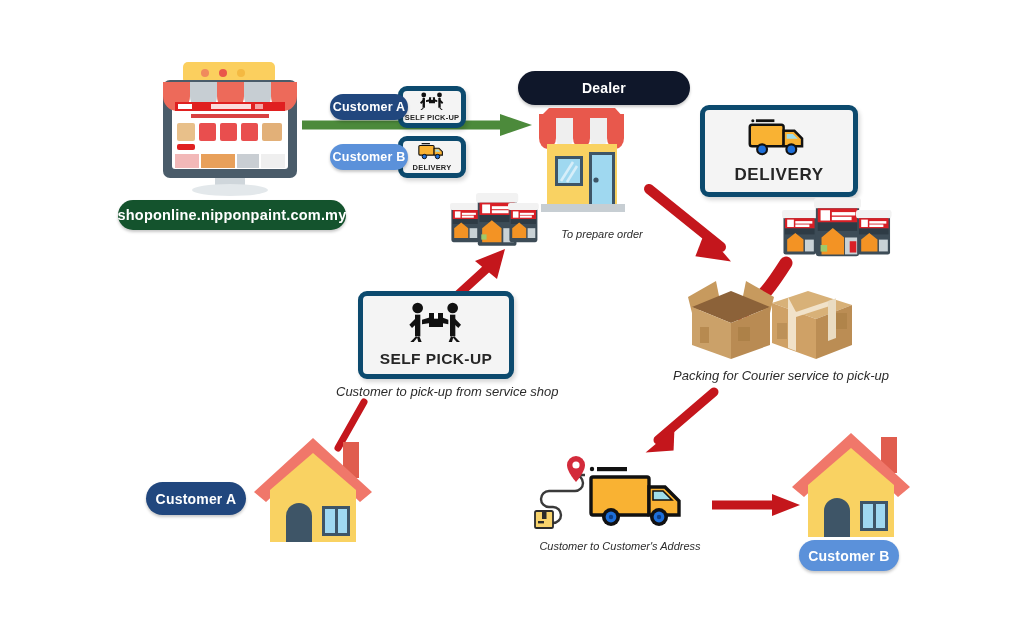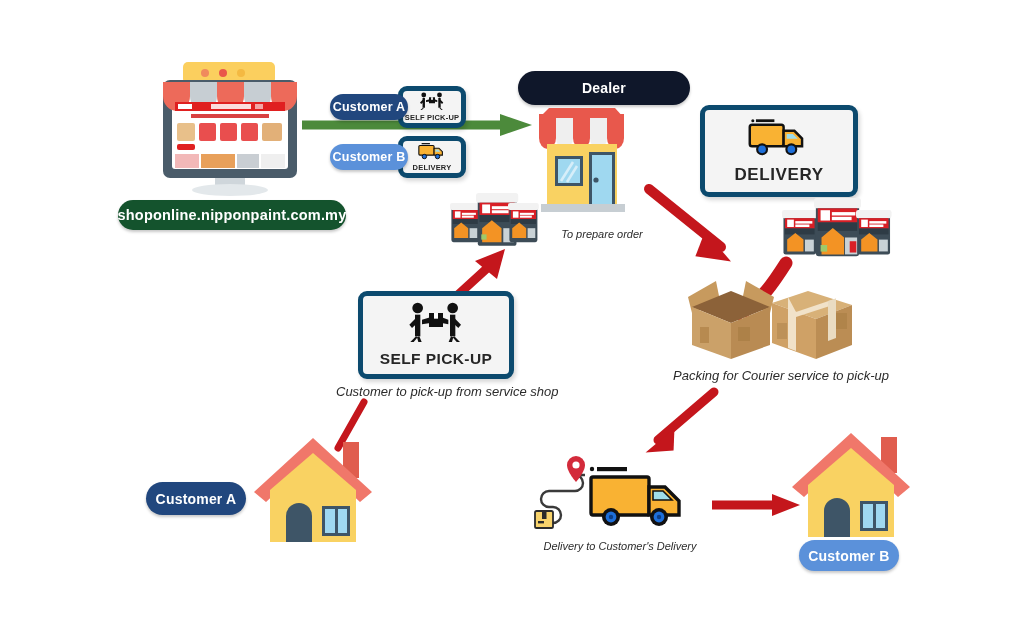--- a/index.html
+++ b/index.html
@@ -329,21 +329,21 @@
     <circle cx="80" cy="62" r="9" fill="#111"></circle>
     <circle cx="80" cy="62" r="5.4" fill="#1E6FD9"></circle>
     <circle cx="80" cy="62" r="2.2" fill="#0E3F87"></circle>
     <circle cx="128" cy="62" r="9" fill="#111"></circle>
     <circle cx="128" cy="62" r="5.4" fill="#1E6FD9"></circle>
     <circle cx="128" cy="62" r="2.2" fill="#0E3F87"></circle>
     <rect x="66" y="12" width="30" height="4.2" fill="#111"></rect>
     <circle cx="61" cy="14" r="2.2" fill="#111"></circle>
   </svg>
 
-  <div class="abs caption" style="left:514px; top:540px; width:212px;">Delivery to Customer's Delivery</div>
+  <div class="abs caption" style="left:514px; top:540px; width:212px;">Customer to Customer's Address</div>
 
   <svg class="abs" style="left:710px; top:492px;" width="92" height="26">
     <path d="M2,13 L66,13" stroke="#C4161C" stroke-width="9" stroke-linecap="butt"></path>
     <path d="M62,2 L90,13 L62,24 Z" fill="#C4161C"></path>
   </svg>
 
   <svg class="abs" style="left:788px; top:427px;" width="126" height="118">
     <rect x="93" y="10" width="16" height="36" fill="#E05D4E"></rect>
     <path d="M4,60 L63,6 L122,60 L110,70 L63,26 L16,70 Z" fill="#F0776A"></path>
     <path d="M20,58 L63,21 L106,58 L106,110 L20,110 Z" fill="#F9D262"></path>

